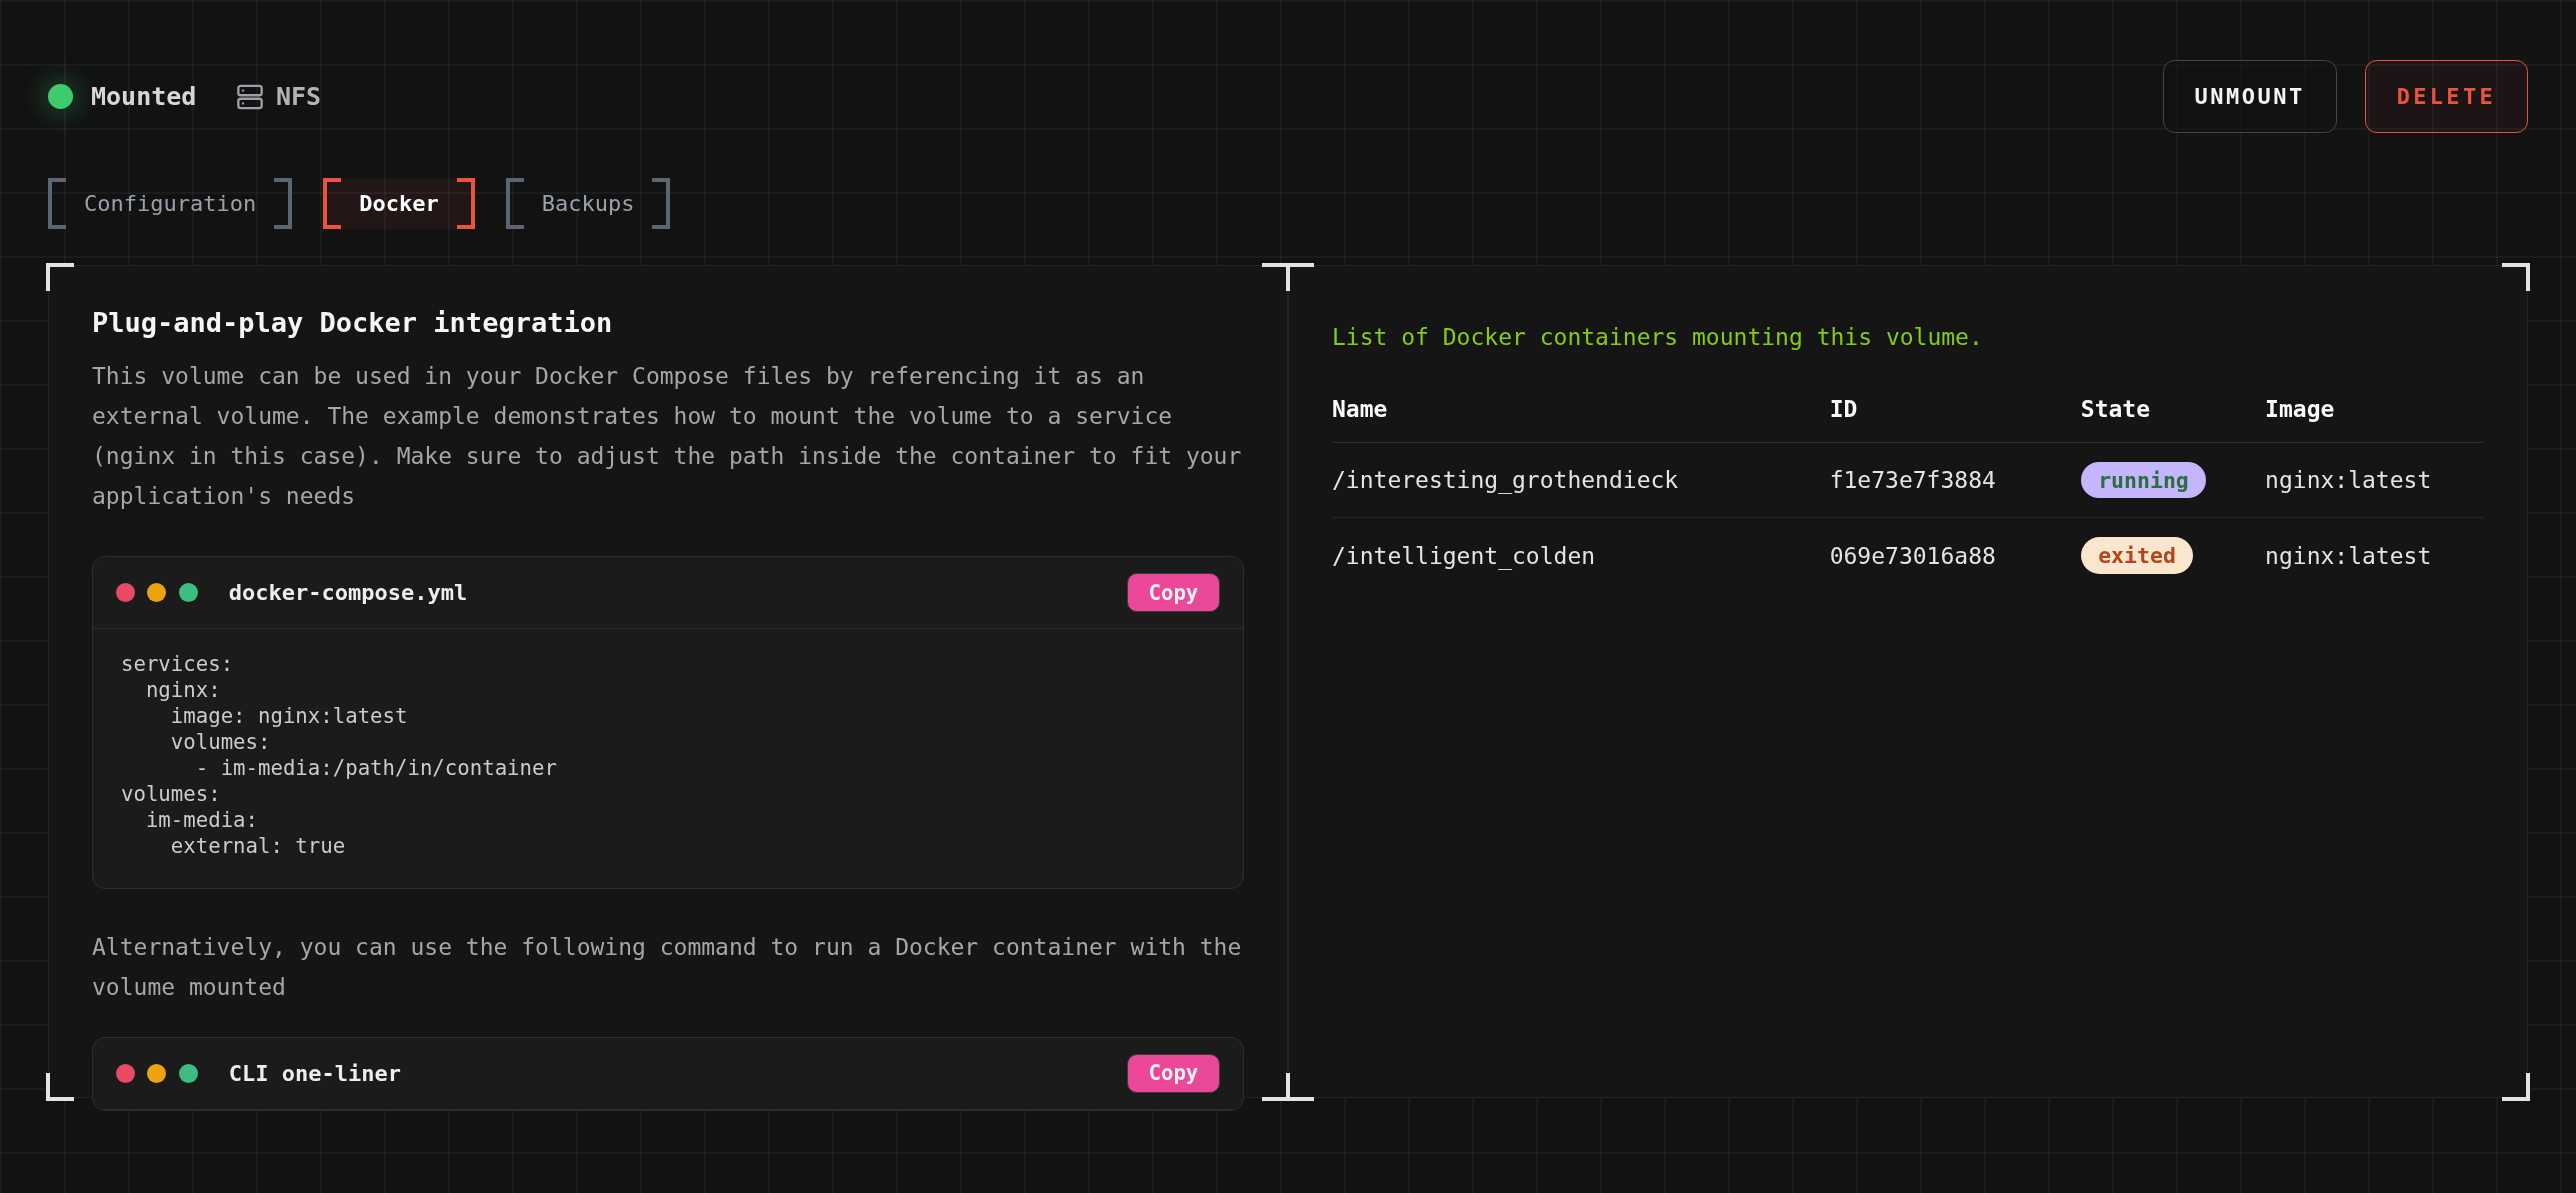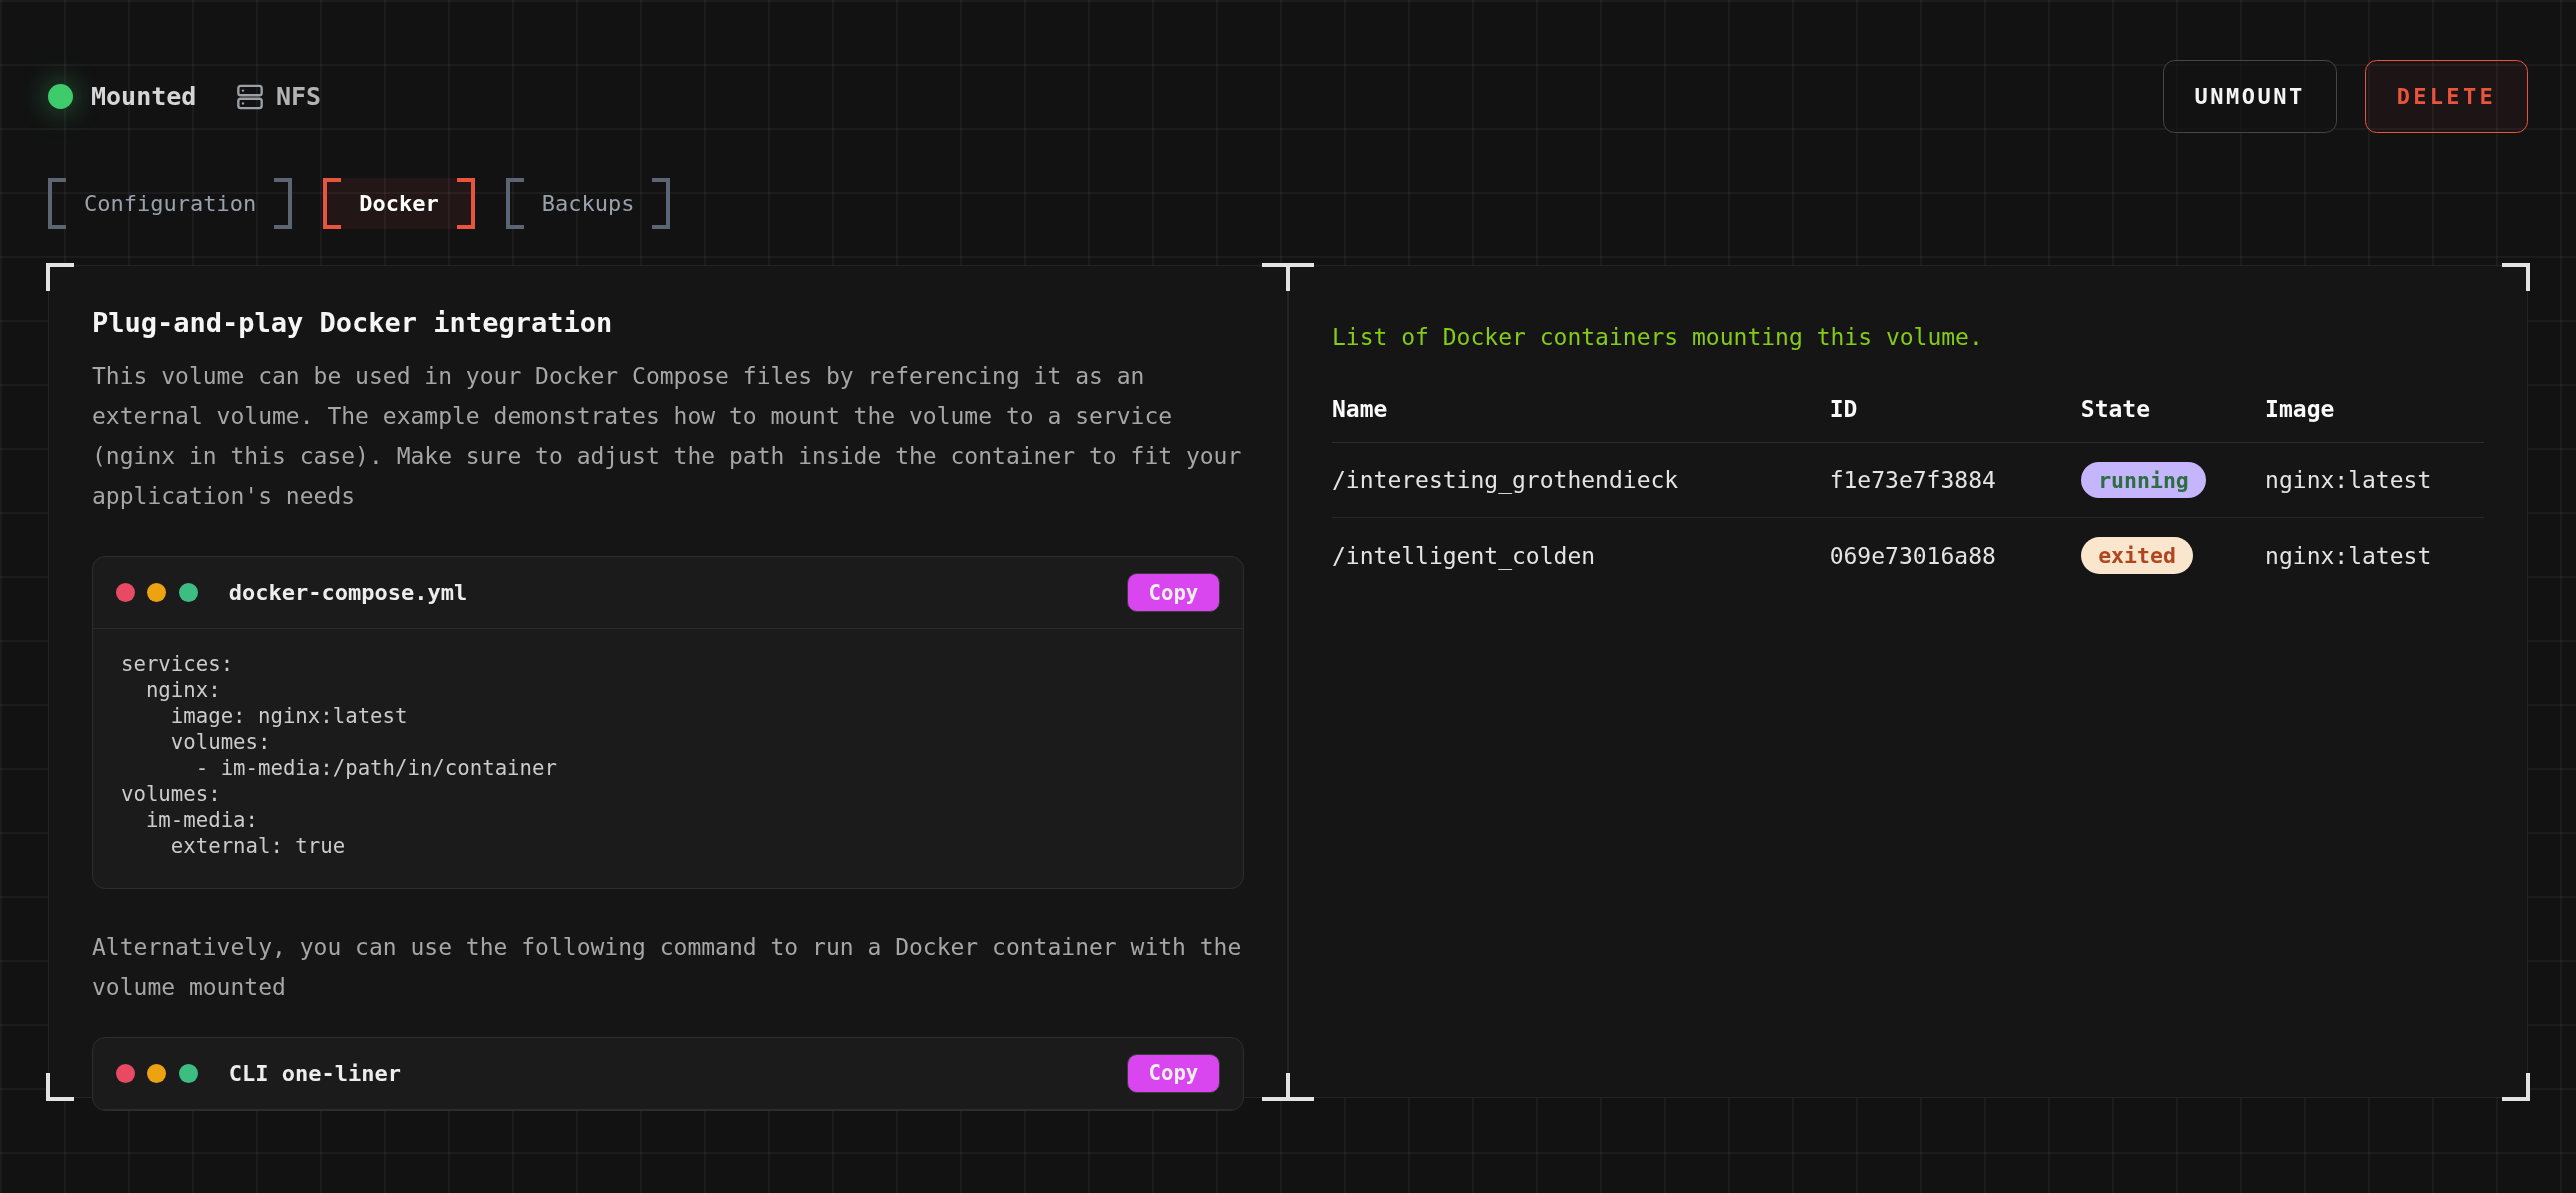--- a/index.html
+++ b/index.html
@@ -108,21 +108,21 @@
     display:flex; align-items:center; padding:15.7px 23px;
     border-bottom:1.7px solid #2b2b2c;
   }
   .dots { display:flex; gap:12.4px; }
   .dot { width:19px; height:19px; border-radius:50%; }
   .dot.red { background:#e84a64; }
   .dot.amber { background:#eda212; }
   .dot.green { background:#3dbd82; }
   .code-filename { margin-left:31px; font-size:22px; font-weight:700; color:#ededed; }
   .copy-btn {
-    margin-left:auto; background:#d946ef; border:1.7px solid #3b3b3c; border-radius:10px;
+    margin-left:auto; background:#ec4899; border:1.7px solid #3b3b3c; border-radius:10px;
     color:#f0f0f0; font:600 20.7px "DejaVu Sans Mono","Liberation Mono",monospace;
     padding:6.6px 20.7px; cursor:pointer;
   }
   .code-body {
     font-size:20.7px; line-height:26px; color:#cbcbcb;
     padding:22px 28px 29px; white-space:pre;
   }
 
   
   .panel-subtitle { margin-top:16.5px; font-size:23px; color:#84cc16; }

